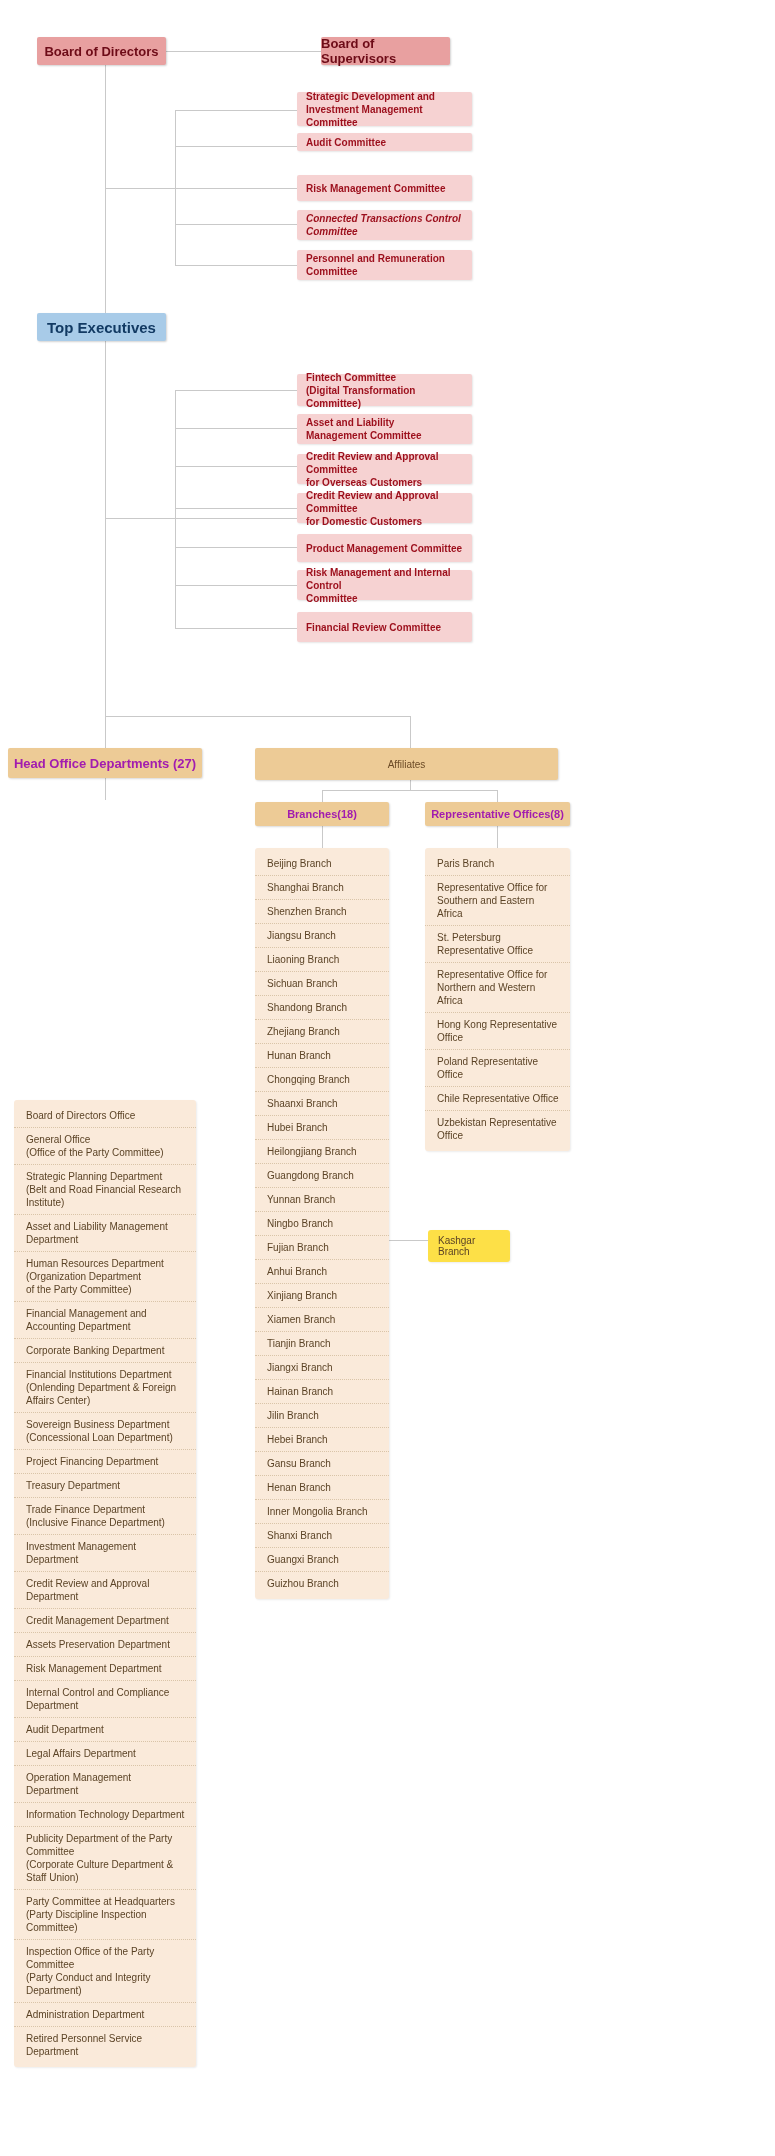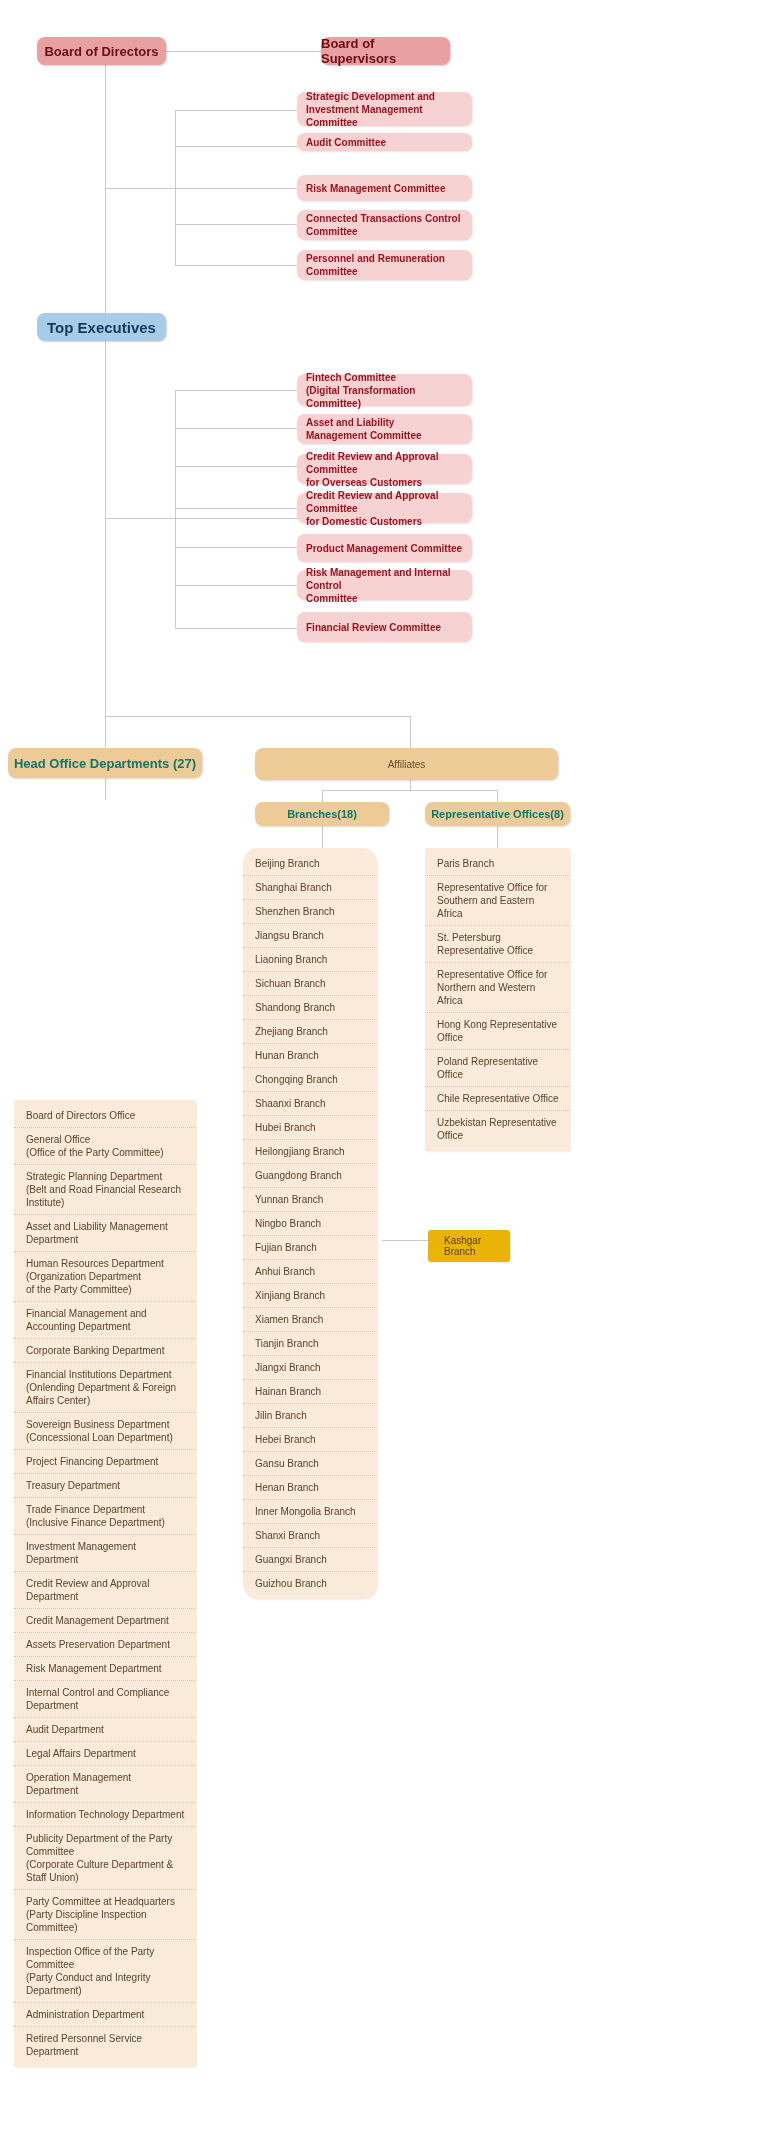--- a/index.html
+++ b/index.html
@@ -16,21 +16,21 @@
   
   .line { position:absolute; background:#c9c9c9; }
   .vline { width:1px; }
   .hline { height:1px; }
 
   
   .box {
     position: absolute;
     display: flex;
     align-items: center;
-    border-radius: 8px;
+    border-radius: 2px;
   }
 
   
   .red-strong {
     background: #e8a0a0;
     color: #6d0b17;
     font-weight: bold;
     font-size: 13px;
     justify-content: center;
     box-shadow: 1px 1px 2px rgba(0,0,0,0.18);
@@ -50,21 +50,21 @@
     background: #a8cbe8;
     color: #123a63;
     font-weight: bold;
     font-size: 15px;
     justify-content: center;
     box-shadow: 1px 1px 2px rgba(0,0,0,0.18);
   }
   
   .tan-strong {
     background: #edcb96;
-    color: #0f766e;
+    color: #a21caf;
     font-weight: bold;
     font-size: 13px;
     justify-content: center;
     box-shadow: 1px 1px 2px rgba(0,0,0,0.15);
   }
   .tan-strong.plain { font-weight: normal; color:#6b4a25; font-size:10px; }
 
   
   .list-panel {
     position: absolute;
@@ -77,25 +77,25 @@
     font-size: 10px;
     line-height: 13px;
     color: #5b4326;
     padding: 5px 10px 5px 12px;
     border-bottom: 1px dotted #d9c4a8;
   }
   .list-item:last-child { border-bottom: none; }
 
   .kashgar {
     position:absolute;
-    background:#eab308;
+    background:#fde047;
     border-radius:3px;
     font-size:10px;
     color:#5b4326;
-    padding:5px 16px;
+    padding:5px 10px;
     box-shadow: 1px 1px 2px rgba(0,0,0,0.08);
   }
 </style>
 </head>
 <body>
 
 <div class="line hline" style="left:166px;top:51px;width:155px;"></div>
 <div class="line vline" style="left:105px;top:65px;height:262px;"></div>
 <div class="line hline" style="left:105px;top:188px;width:200px;"></div>
 <div class="line vline" style="left:175px;top:110px;height:155px;"></div>
@@ -144,21 +144,21 @@
 <div id="board-committees">
     <div class="box red-light" style="left: 297px; top: 92px; width: 175px; height: 34px;">
       <span>Strategic Development and<br>Investment Management Committee</span>
     </div>
     <div class="box red-light" style="left: 297px; top: 133px; width: 175px; height: 18px;">
       <span>Audit Committee</span>
     </div>
     <div class="box red-light" style="left: 297px; top: 175px; width: 175px; height: 26px;">
       <span>Risk Management Committee</span>
     </div>
-    <div class="box red-light" style="left: 297px; top: 210px; width: 175px; height: 30px;">
+    <div class="box red-light" style="left: 297px; top: 210px; width: 175px; height: 30px; font-style: italic;">
       <span>Connected Transactions Control<br>Committee</span>
     </div>
     <div class="box red-light" style="left: 297px; top: 250px; width: 175px; height: 30px;">
       <span>Personnel and Remuneration<br>Committee</span>
     </div>
   </div>
 
 <div id="exec-committees">
     <div class="box red-light" style="left: 297px; top: 374px; width: 175px; height: 32px;">
       <span>Fintech Committee<br> (Digital Transformation Committee)</span>
@@ -222,21 +222,21 @@
     <div class="list-item">Legal Affairs Department</div>
     <div class="list-item">Operation Management Department</div>
     <div class="list-item">Information Technology Department</div>
     <div class="list-item">Publicity Department of the Party Committee<br>(Corporate Culture Department &amp; Staff Union)</div>
     <div class="list-item">Party Committee at Headquarters<br>(Party Discipline Inspection Committee)</div>
     <div class="list-item">Inspection Office of the Party Committee<br>(Party Conduct and Integrity Department)</div>
     <div class="list-item">Administration Department</div>
     <div class="list-item">Retired Personnel Service Department</div>
   </div>
 
-<div class="list-panel" id="branch-panel" style="left:243px;top:848px;width:134px;border-radius:15px;">
+<div class="list-panel" id="branch-panel" style="left:255px;top:848px;width:134px;">
     <div class="list-item">Beijing Branch</div>
     <div class="list-item">Shanghai Branch</div>
     <div class="list-item">Shenzhen Branch</div>
     <div class="list-item">Jiangsu Branch</div>
     <div class="list-item">Liaoning Branch</div>
     <div class="list-item">Sichuan Branch</div>
     <div class="list-item">Shandong Branch</div>
     <div class="list-item">Zhejiang Branch</div>
     <div class="list-item">Hunan Branch</div>
     <div class="list-item">Chongqing Branch</div>

